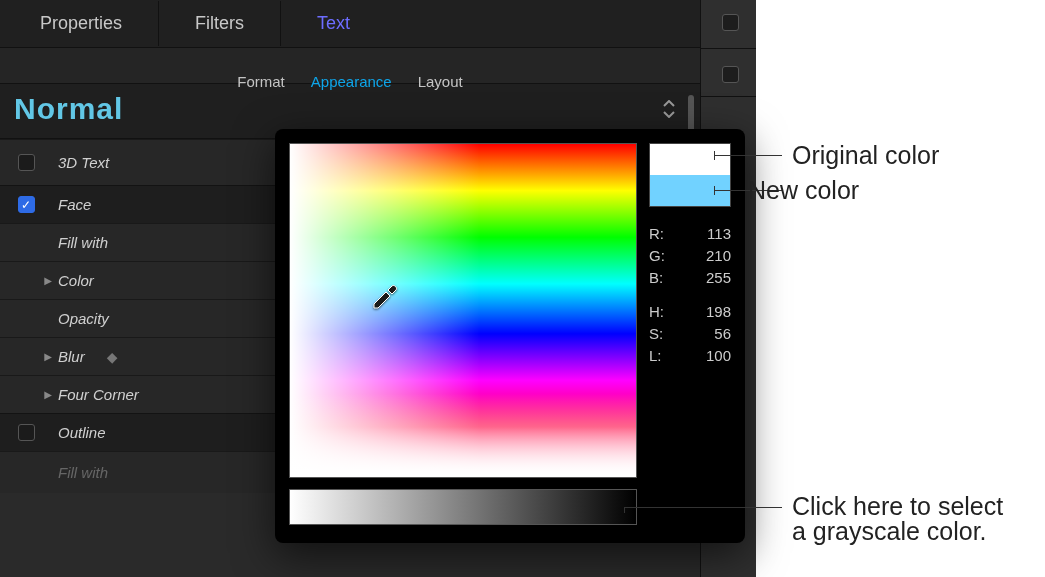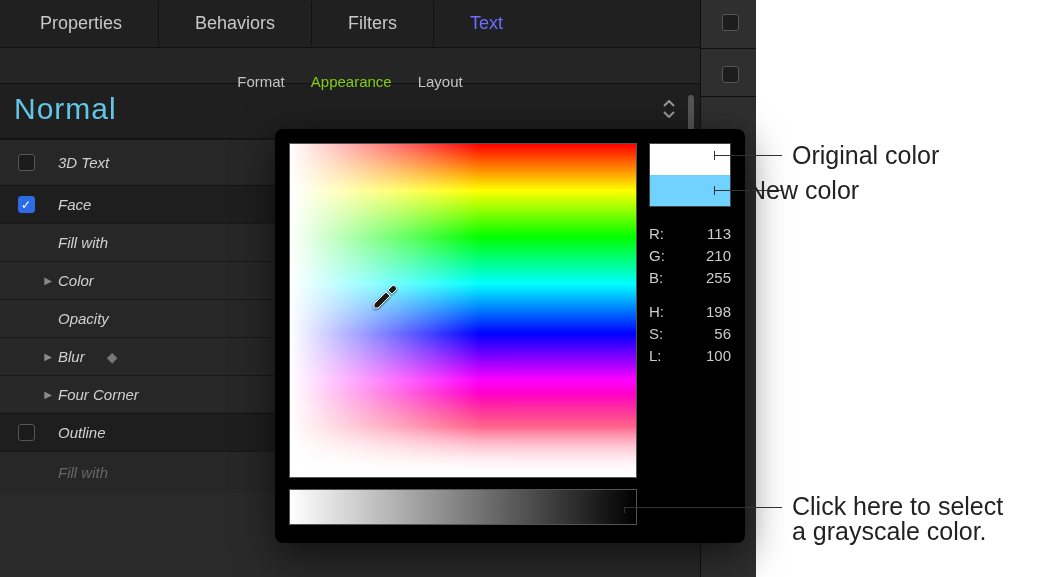--- a/index.html
+++ b/index.html
@@ -12,25 +12,25 @@
 
   
   .tabbar { display: flex; align-items: center; height: 48px; background: #202020; border-bottom: 1px solid #111; padding: 12px 4px; }
   .tab { padding: 12px 36px; font-size: 18px; color: #c8c8c8; cursor: pointer; }
   .tab.active { color: #6d6dff; font-weight: 500; }
   .tab:not(:last-child) { border-right: 1px solid #111; }
 
   
   .subtabbar { display: flex; align-items: center; height: 36px; justify-content: center; gap: 26px; background: #252525; font-size: 15px; border-bottom: 1px solid #111;}
   .subtab { color: #c4c4c4; cursor: pointer; margin-top: 32px; }
-  .subtab.active { color: #84cc16; }
+  .subtab.active { color: #0ea5e9; }
 
   
   .preset-row { display: flex; align-items: center; padding: 6px 14px 10px 14px; background: #1f1f1f; border-bottom: 1px solid #111; }
-  .preset-select { flex: 1; font-size: 30px; font-weight: 400; color: #62c7e6; letter-spacing: 1px; padding: 2px 0; }
+  .preset-select { flex: 1; font-size: 30px; font-weight: 700; color: #62c7e6; letter-spacing: 1px; padding: 2px 0; }
   .stepper { width: 14px; display: flex; flex-direction: column; gap: 2px; margin-right: 10px; }
   .stepper svg { display: block; }
 
   .scrollbar-track { position: absolute; right: 6px; top: 95px; width: 6px; height: 44px; background: #555; border-radius: 3px; }
 
   
   .rows { padding: 0; }
   .row { display: flex; align-items: center; height: 38px; padding: 0 14px; font-size: 15px; color: #d0d0d0; border-top: 1px solid rgba(0,0,0,0.35); background: #272727; }
   .row.section { background: #1e1e1e; font-weight: 400; }
   .row .gap1 { width: 24px; display: flex; justify-content: center; }
@@ -112,21 +112,20 @@
   <div class="line gutter-line1"></div>
   <div class="line gutter-line2"></div>
 </div>
 <div class="gutter-check gutter-check1"></div>
 <div class="gutter-check gutter-check2"></div>
 
 <div class="panel">
 
   <div class="tabbar">
     <div class="tab">Properties</div>
-    <div class="tab">Behaviors</div>
     <div class="tab">Filters</div>
     <div class="tab active">Text</div>
   </div>
 
   <div class="subtabbar">
     <div class="subtab">Format</div>
     <div class="subtab active">Appearance</div>
     <div class="subtab">Layout</div>
   </div>
 

